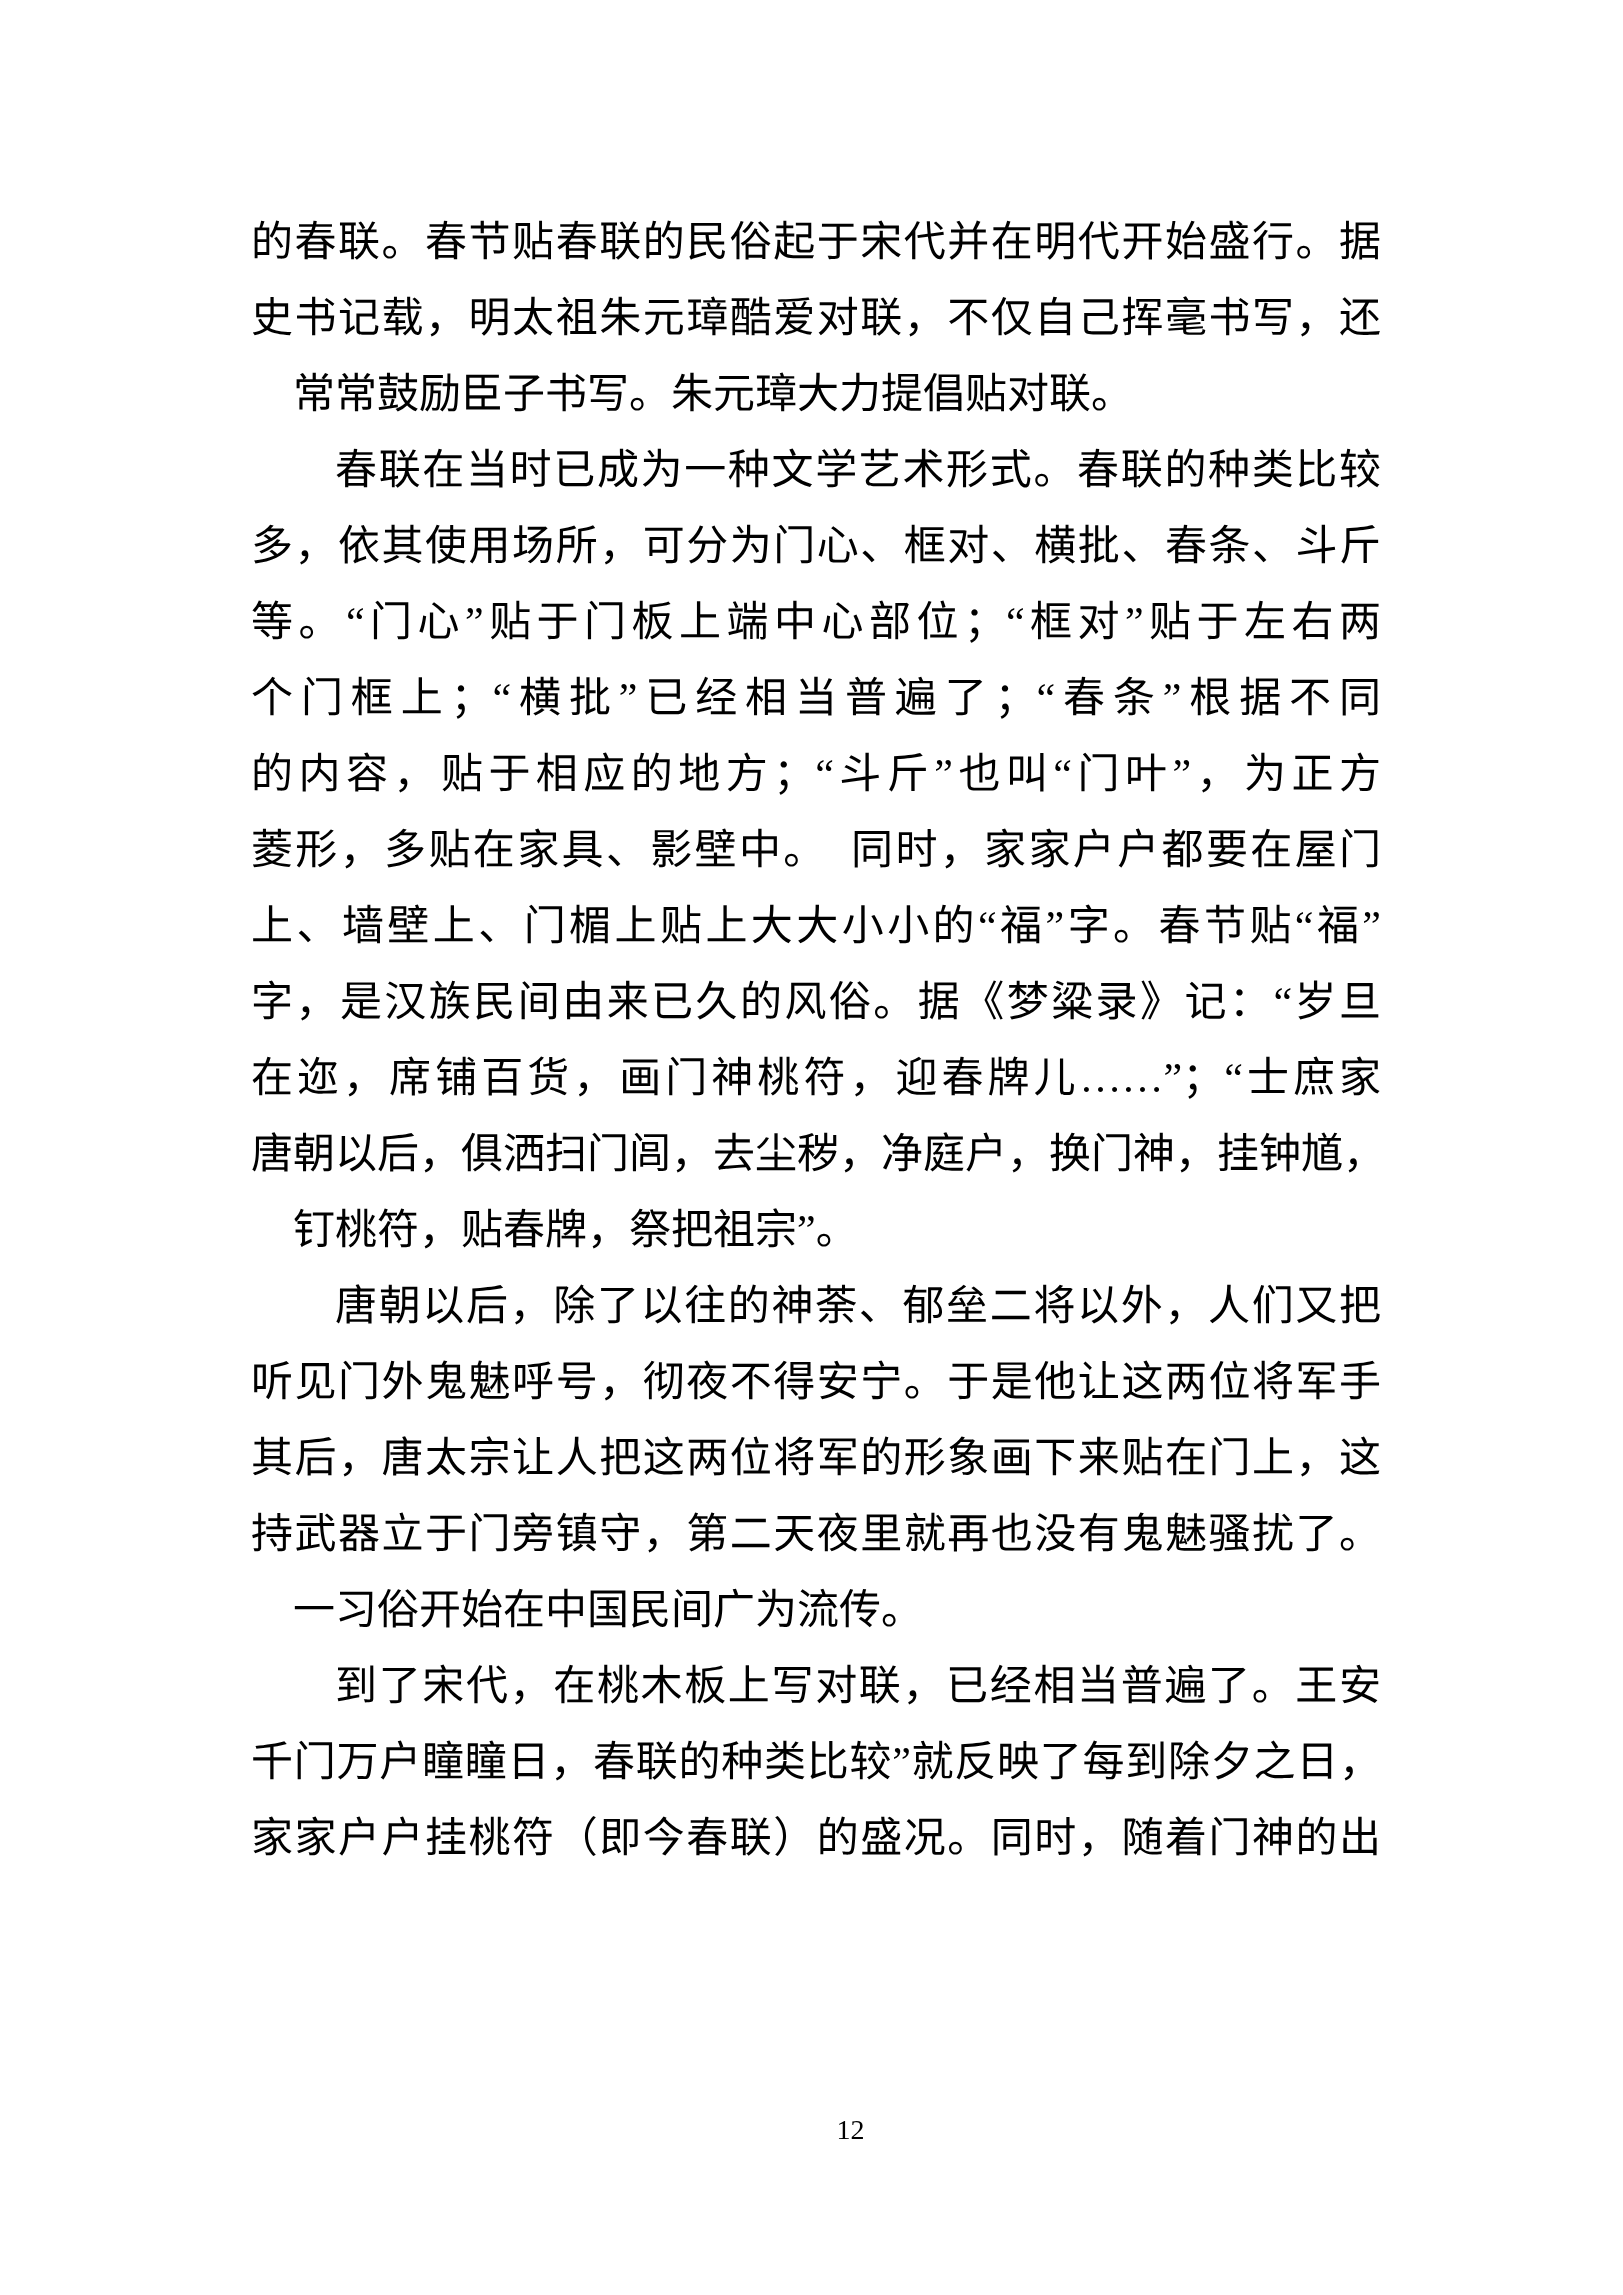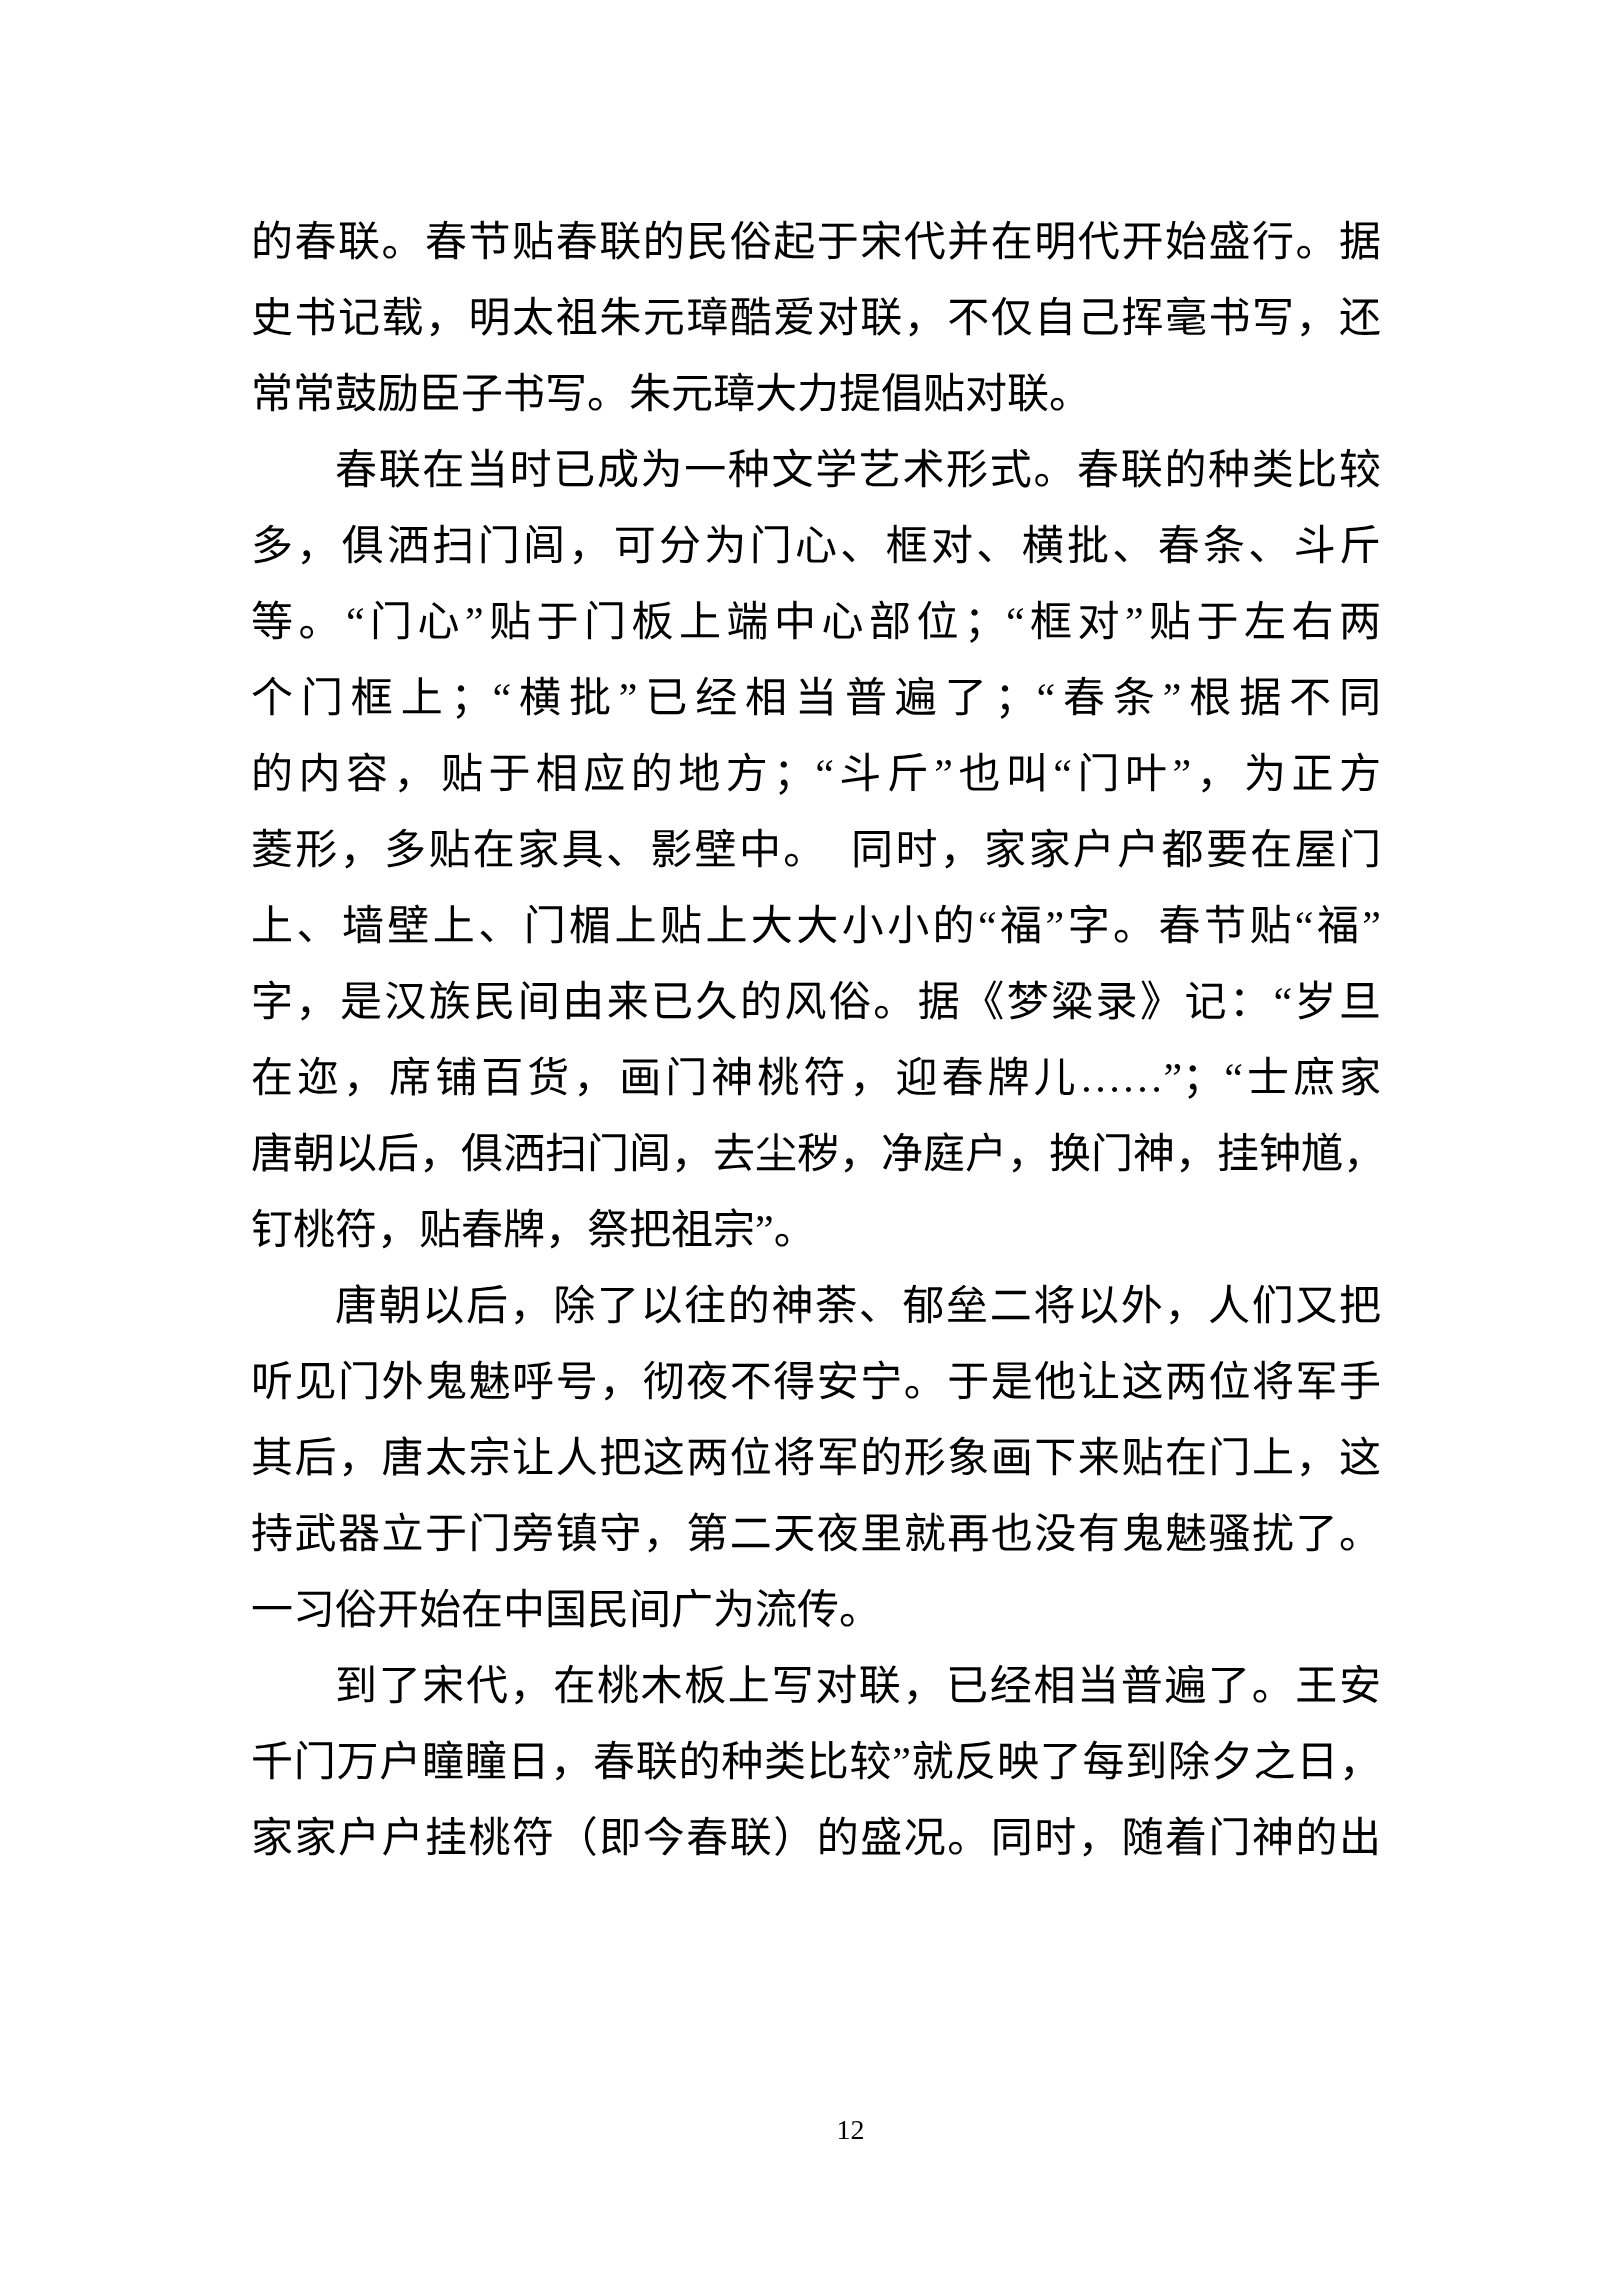--- a/index.html
+++ b/index.html
@@ -38,20 +38,21 @@
     text-align-last: justify;
     text-justify: inter-character;
     letter-spacing: 0;
     color: #000000;
   }
   .line.indent {
     text-indent: 84px;
   }
   .line.para-end {
     text-align-last: left;
+    margin-left: 42px;
   }
   .footer {
     position: absolute;
     left: 0;
     top: 2110px;
     width: 100%;
     text-align: center;
     transform: translateX(39px);
   }
   .page-number {
@@ -64,21 +65,21 @@
 </head>
 <body>
 
 <div class="page">
 
   <div class="text-column">
     <div class="line">的春联。春节贴春联的民俗起于宋代并在明代开始盛行。据</div>
     <div class="line">史书记载，明太祖朱元璋酷爱对联，不仅自己挥毫书写，还</div>
     <div class="line para-end">常常鼓励臣子书写。朱元璋大力提倡贴对联。</div>
     <div class="line indent">春联在当时已成为一种文学艺术形式。春联的种类比较</div>
-    <div class="line">多，俱洒扫门闾，可分为门心、框对、横批、春条、斗斤</div>
+    <div class="line">多，依其使用场所，可分为门心、框对、横批、春条、斗斤</div>
     <div class="line">等。“门心”贴于门板上端中心部位；“框对”贴于左右两</div>
     <div class="line">个门框上；“横批”已经相当普遍了；“春条”根据不同</div>
     <div class="line">的内容，贴于相应的地方；“斗斤”也叫“门叶”，为正方</div>
     <div class="line">菱形，多贴在家具、影壁中。　同时，家家户户都要在屋门</div>
     <div class="line">上、墙壁上、门楣上贴上大大小小的“福”字。春节贴“福”</div>
     <div class="line">字，是汉族民间由来已久的风俗。据《梦粱录》记：“岁旦</div>
     <div class="line">在迩，席铺百货，画门神桃符，迎春牌儿……”；“士庶家</div>
     <div class="line">唐朝以后，俱洒扫门闾，去尘秽，净庭户，换门神，挂钟馗，</div>
     <div class="line para-end">钉桃符，贴春牌，祭把祖宗”。</div>
     <div class="line indent">唐朝以后，除了以往的神荼、郁垒二将以外，人们又把</div>

